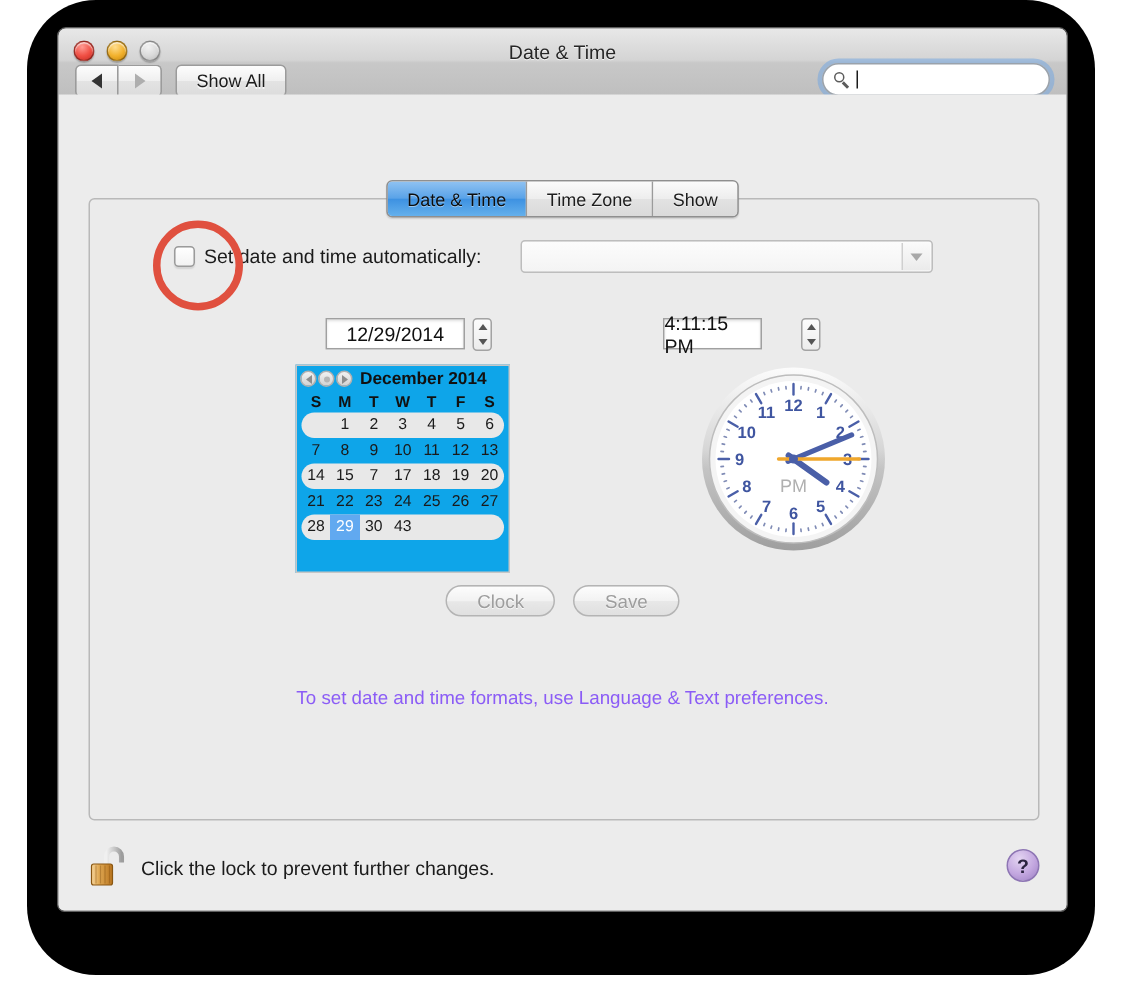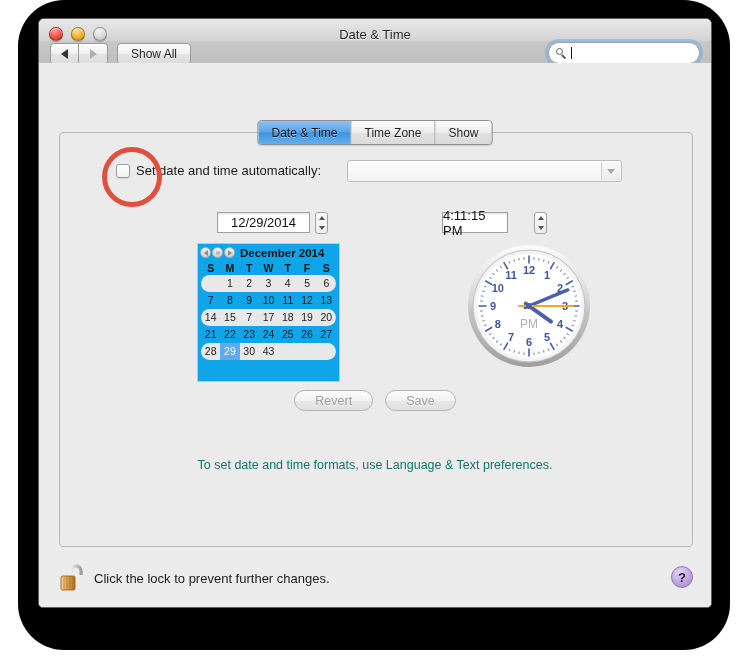--- a/index.html
+++ b/index.html
@@ -338,21 +338,21 @@
     font-size: 12.5px;
     box-sizing: border-box;
     text-shadow: 0 1px 0 rgba(255,255,255,0.8);
   }
   .capsule.disabled { color: #9d9d9d; }
 
   .formatsrow {
     position: absolute; left: 0; right: 0; top: 395px;
     display: flex; align-items: center; justify-content: center; gap: 10px;
   }
-  .formats-text { font-size: 12.5px; color: #0f766e; }
+  .formats-text { font-size: 12.5px; color: #8b5cf6; }
   .capsule.open { padding: 0 12px; color: #1c1c1c; }
 
   
   .lockrow {
     position: absolute; left: 18px; top: 500px;
     display: flex; align-items: center;
   }
   .lock-icon { width: 30px; height: 30px; position: relative; }
   .lock-text { margin-left: 7px; font-size: 13px; color: #1b1b1b; }
   .helpbtn {
@@ -605,21 +605,21 @@
             <text x="44.999999999999986" y="35.82308546376022" text-anchor="middle" fill="#3f55a0" font-size="11" font-weight="bold" font-family="&quot;Liberation Sans&quot;, sans-serif">11</text>
             <text x="63" y="85" text-anchor="middle" fill="#b0b0b0" font-size="12" font-family="&quot;Liberation Sans&quot;, sans-serif">PM</text>
             <line x1="59.743537926574724" y1="60.67718817715624" x2="84.98111899562062" y2="78.67897980419538" stroke="#4a5fa8" stroke-width="4" stroke-linecap="round"></line>
             <line x1="59.304481869954856" y1="64.53073372946037" x2="101.80294036547404" y2="46.92729584066623" stroke="#4a5fa8" stroke-width="3.4" stroke-linecap="round"></line>
             <line x1="53" y1="63" x2="107" y2="63" stroke="#f0a72c" stroke-width="2.2" stroke-linecap="round"></line>
             <circle cx="63" cy="63" r="3" fill="#4a5fa8"></circle>
           </svg></div>
 
       <div class="btnrow">
         <div class="capsule disabled">
-          <span>Revert</span>
+          <span>Clock</span>
         </div>
         <div class="capsule disabled">
           <span>Save</span>
         </div>
       </div>
 
       <div class="formatsrow">
         <span class="formats-text">To set date and time formats, use Language &amp; Text preferences.</span>
       </div>
 

